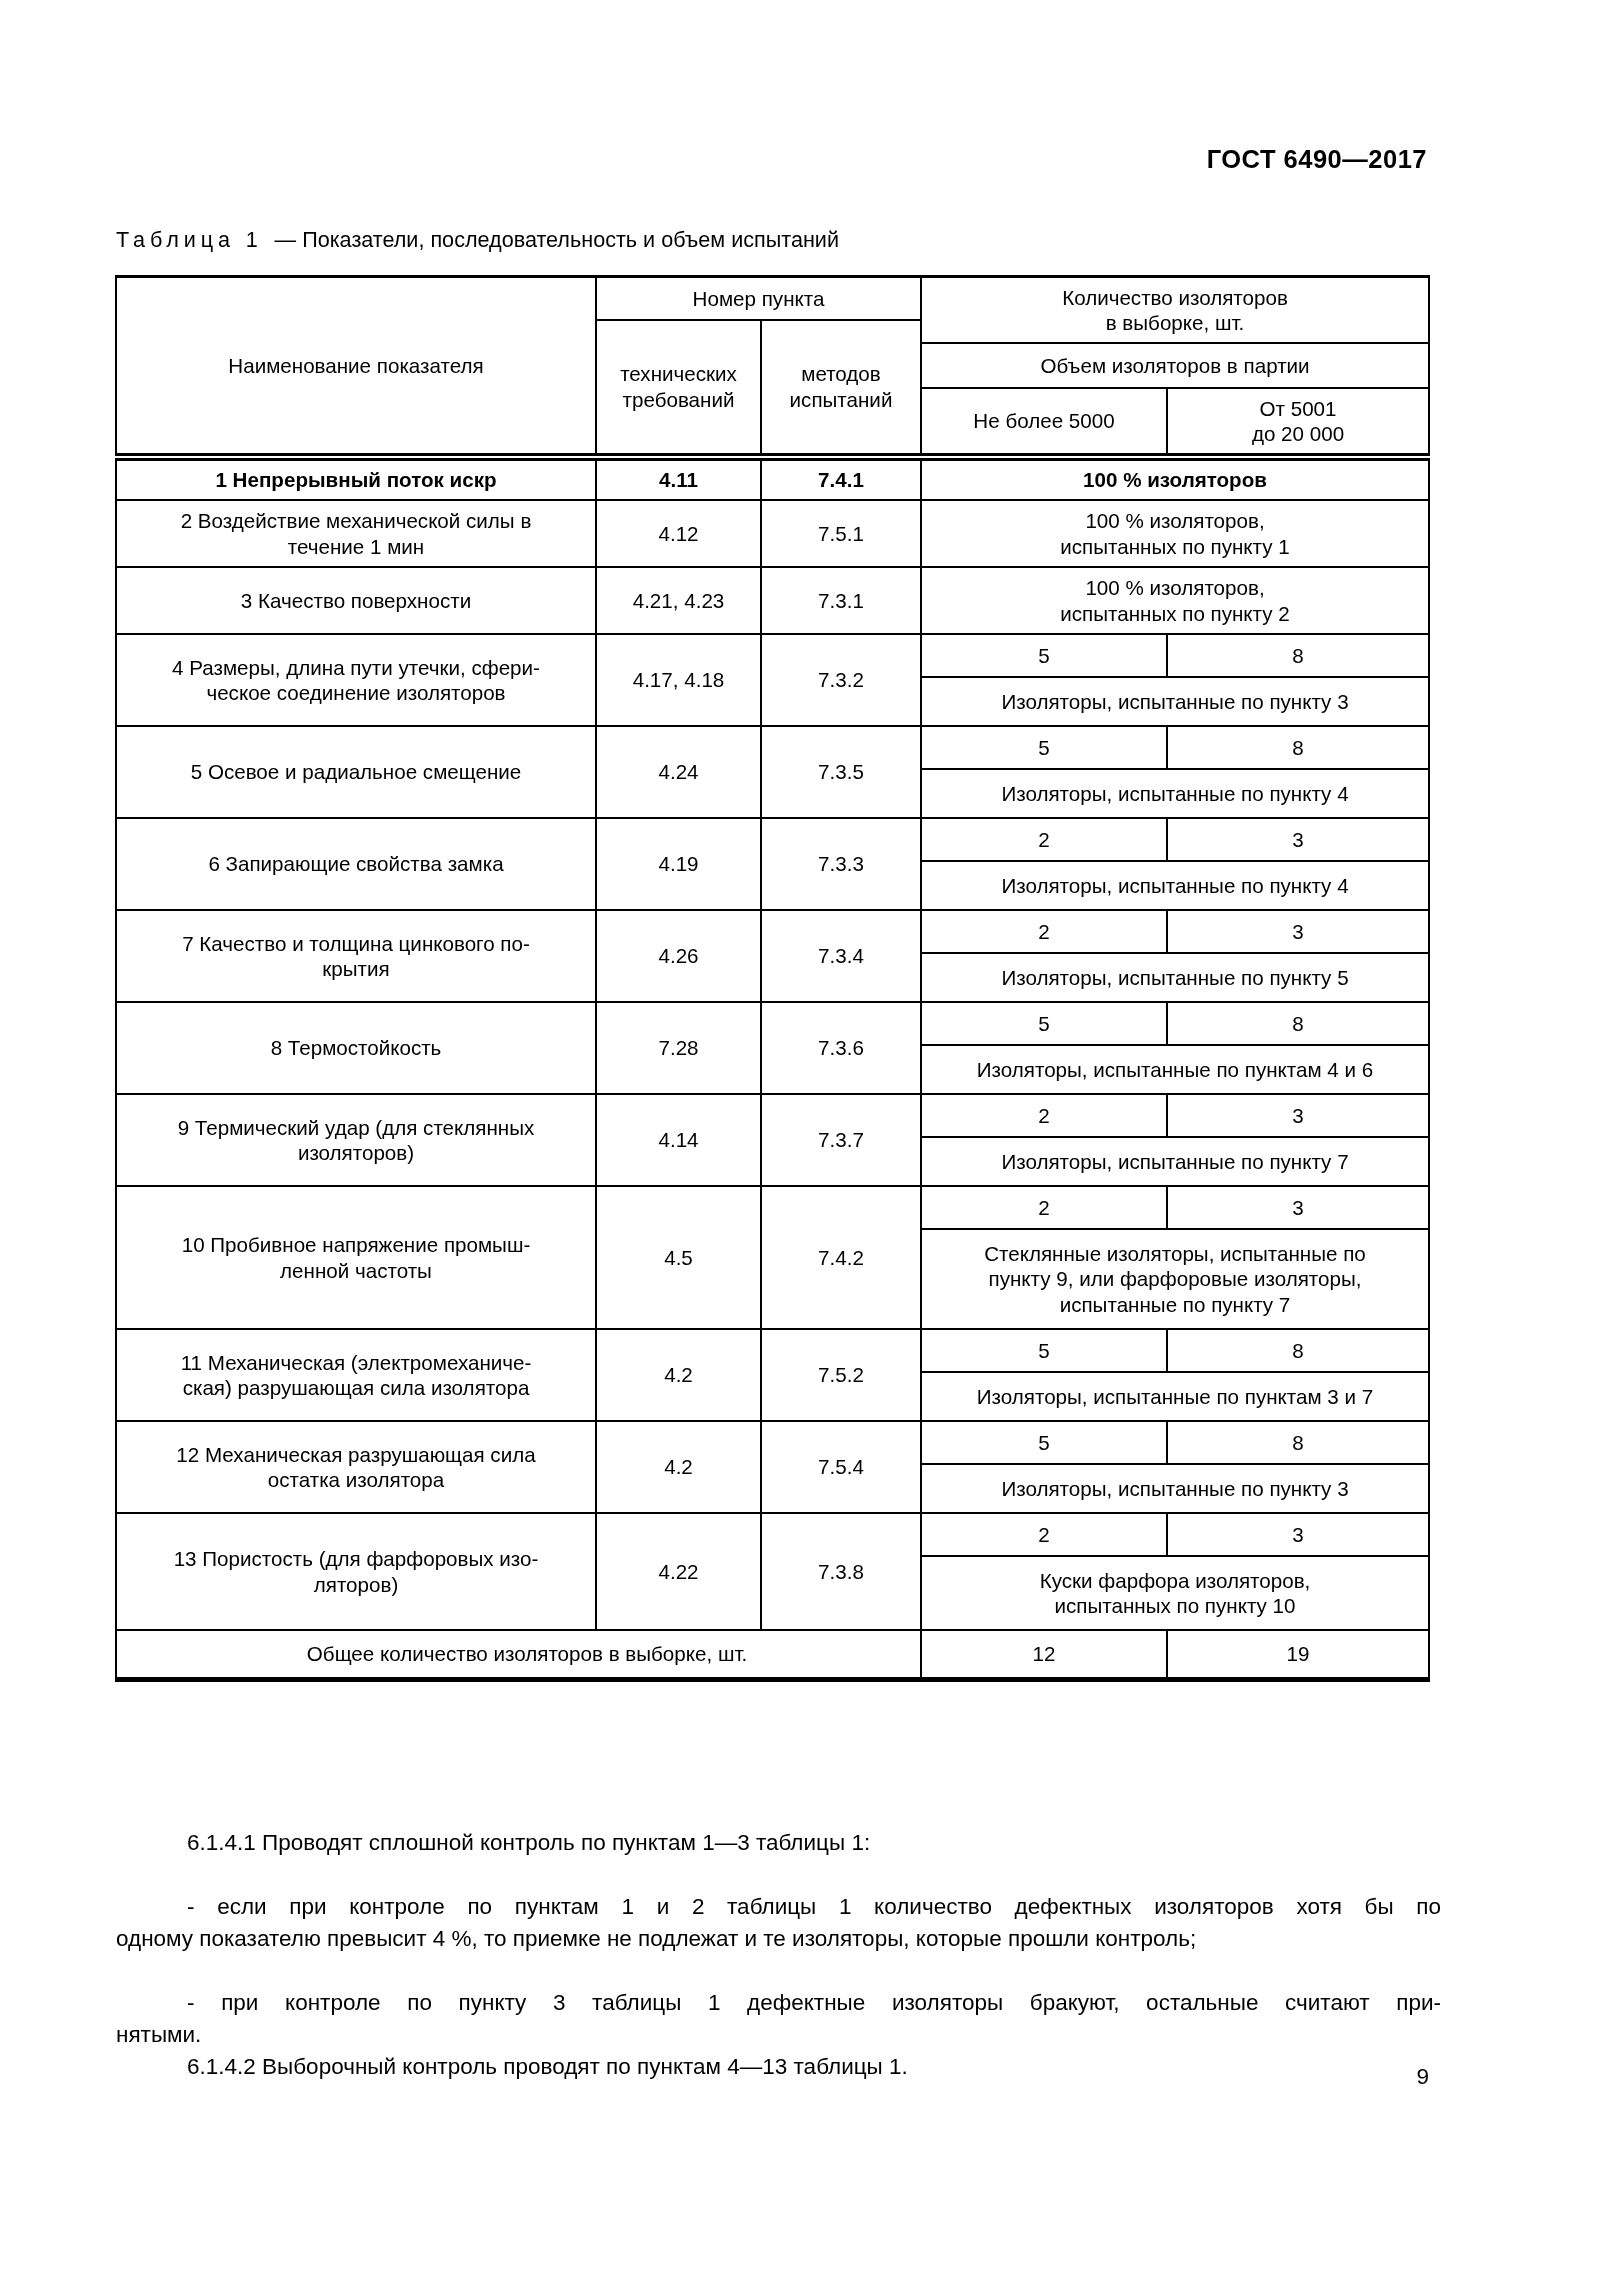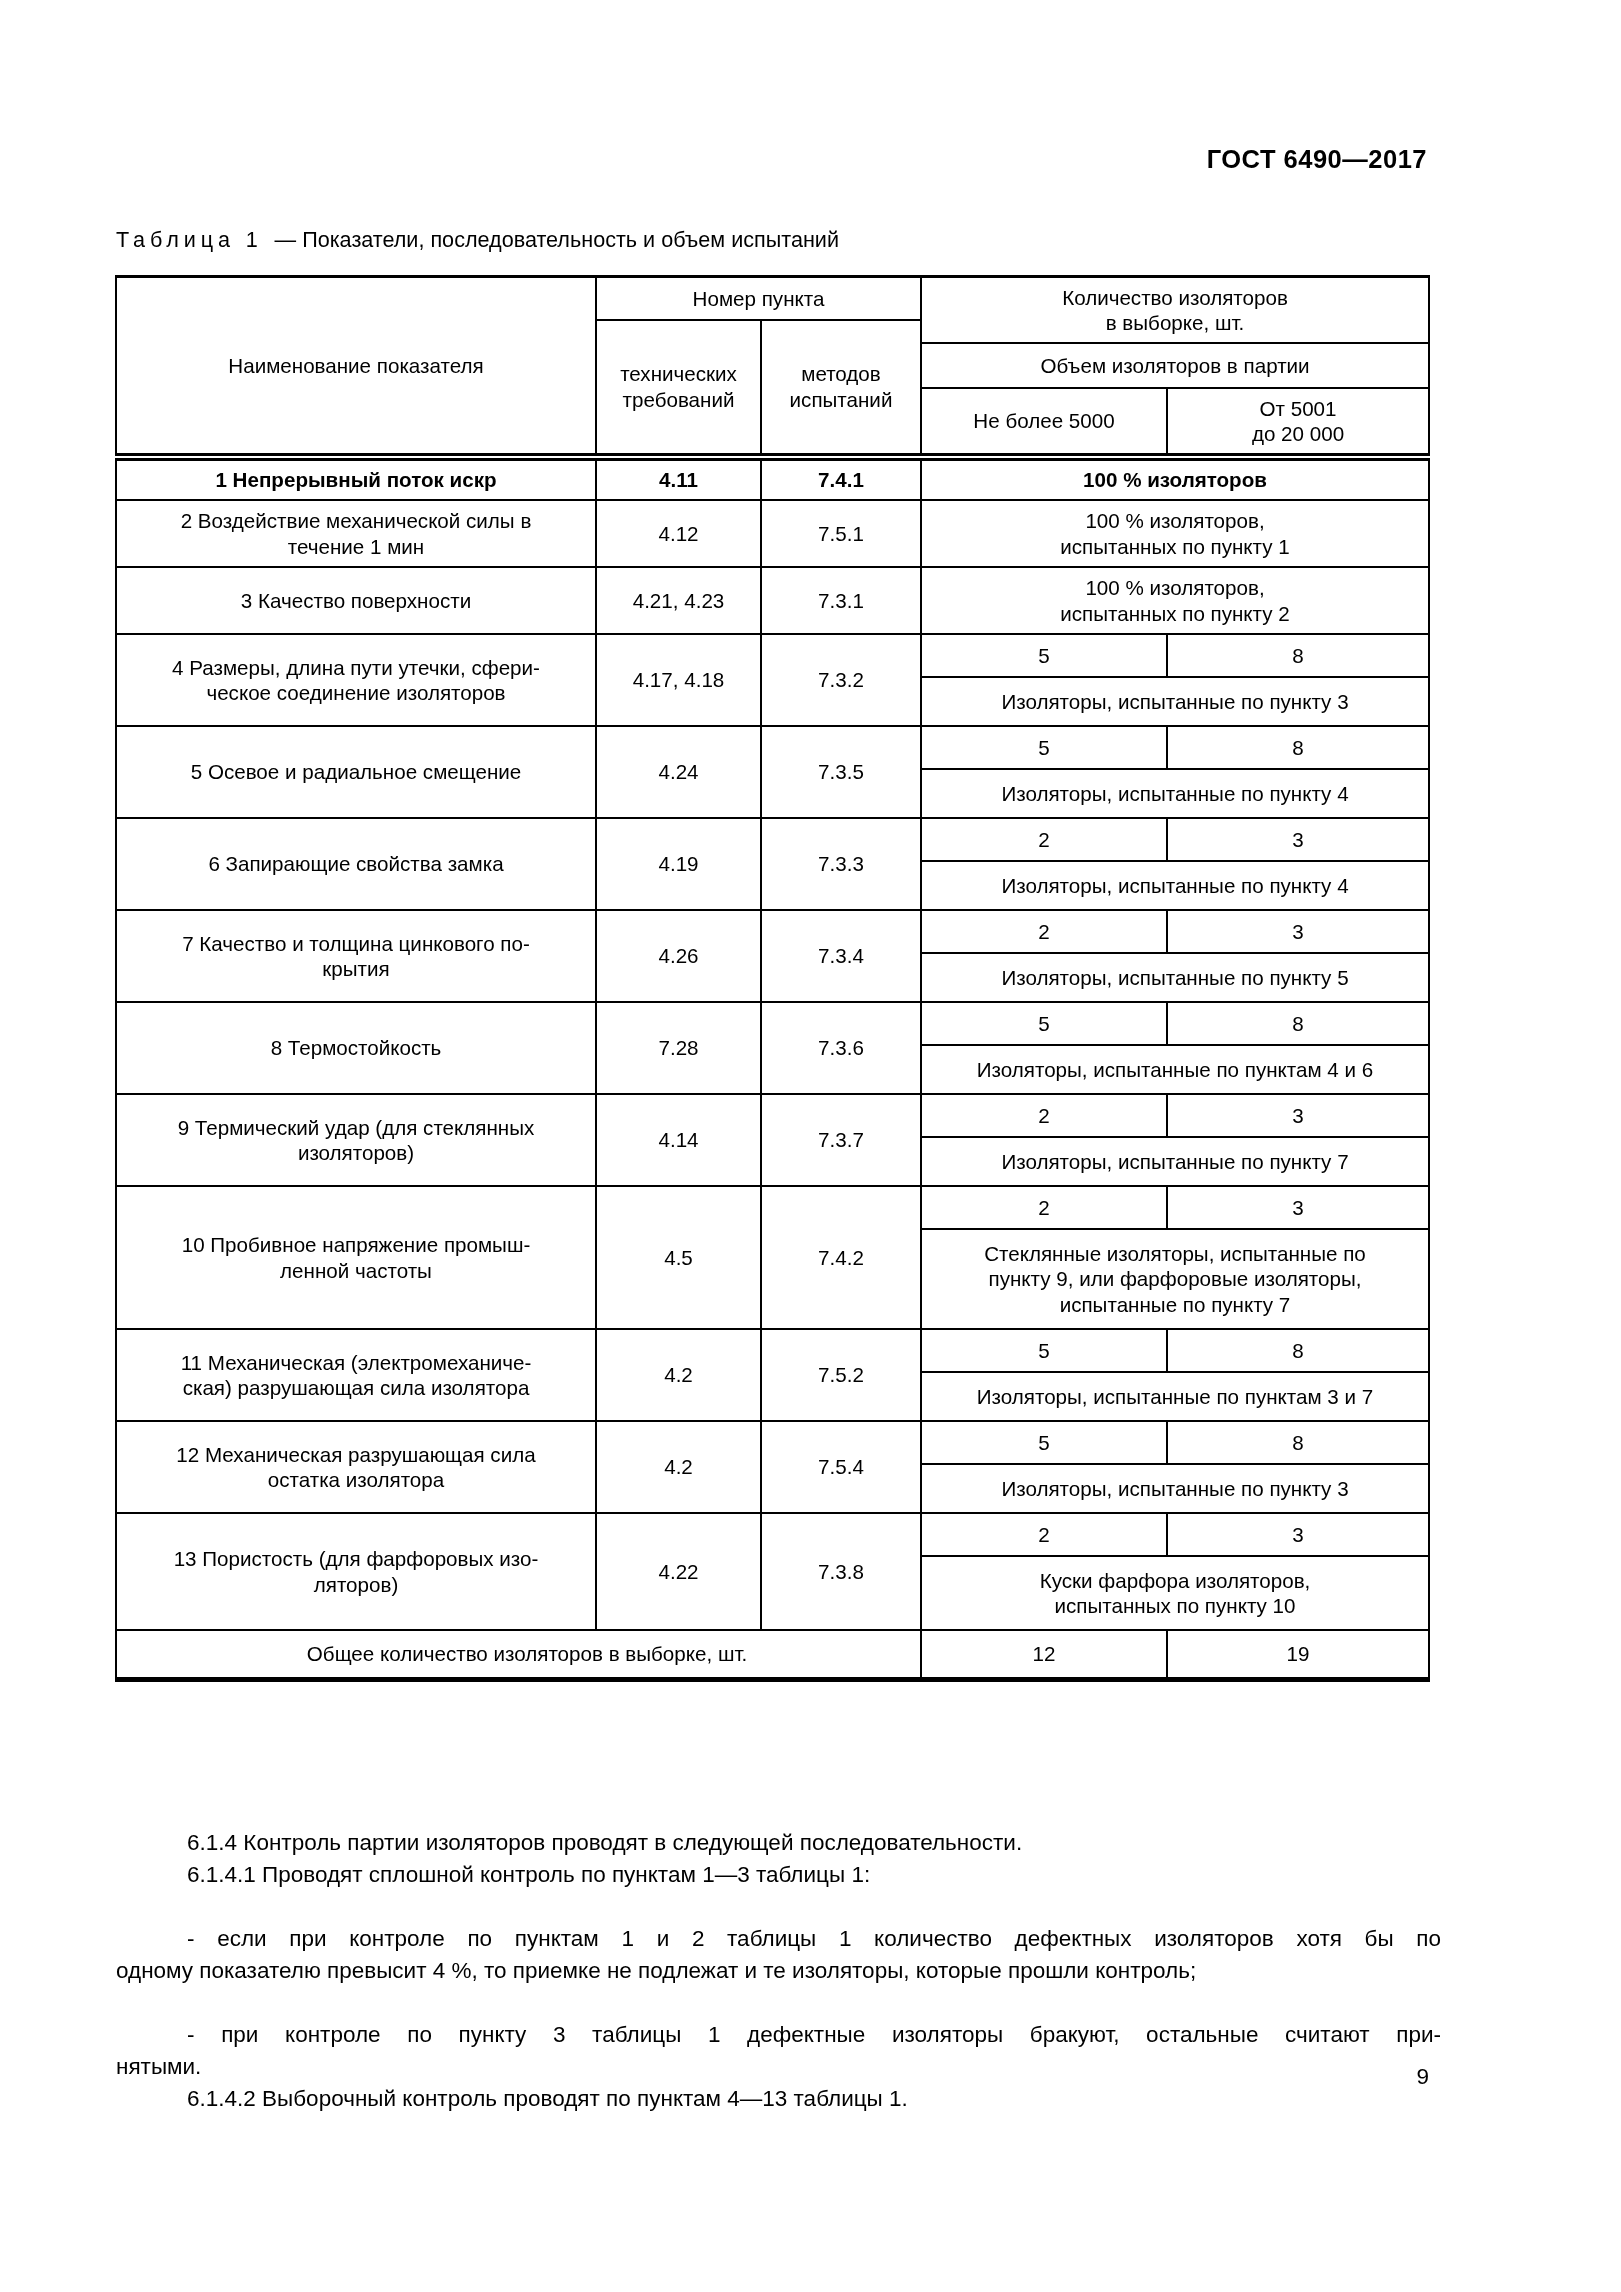--- a/index.html
+++ b/index.html
@@ -255,21 +255,20 @@
 
     <tr class="trow">
       <td class="name sep" colspan="3">Общее количество изоляторов в выборке, шт.</td>
       <td class="sep">12</td>
       <td class="sep">19</td>
     </tr>
   </tbody>
 </table>
 
 <div class="para-block">
-  <div class="para-line indent">6.1.4  Контроль партии изоляторов проводят в следующей последовательности.</div>
   <div class="para-line indent">6.1.4.1  Проводят сплошной контроль по пунктам 1—3 таблицы 1:</div>
   <div class="para-line indent stretch">-  если при контроле по пунктам 1 и 2 таблицы 1 количество дефектных изоляторов хотя бы по</div>
   <div class="para-line">одному показателю превысит 4 %, то приемке не подлежат и те изоляторы, которые прошли контроль;</div>
   <div class="para-line indent stretch">-  при контроле по пункту 3 таблицы 1 дефектные изоляторы бракуют, остальные считают при-</div>
   <div class="para-line">нятыми.</div>
   <div class="para-line indent">6.1.4.2  Выборочный контроль проводят по пунктам 4—13 таблицы 1.</div>
 </div>
 
 <div class="page-num">9</div>
 

